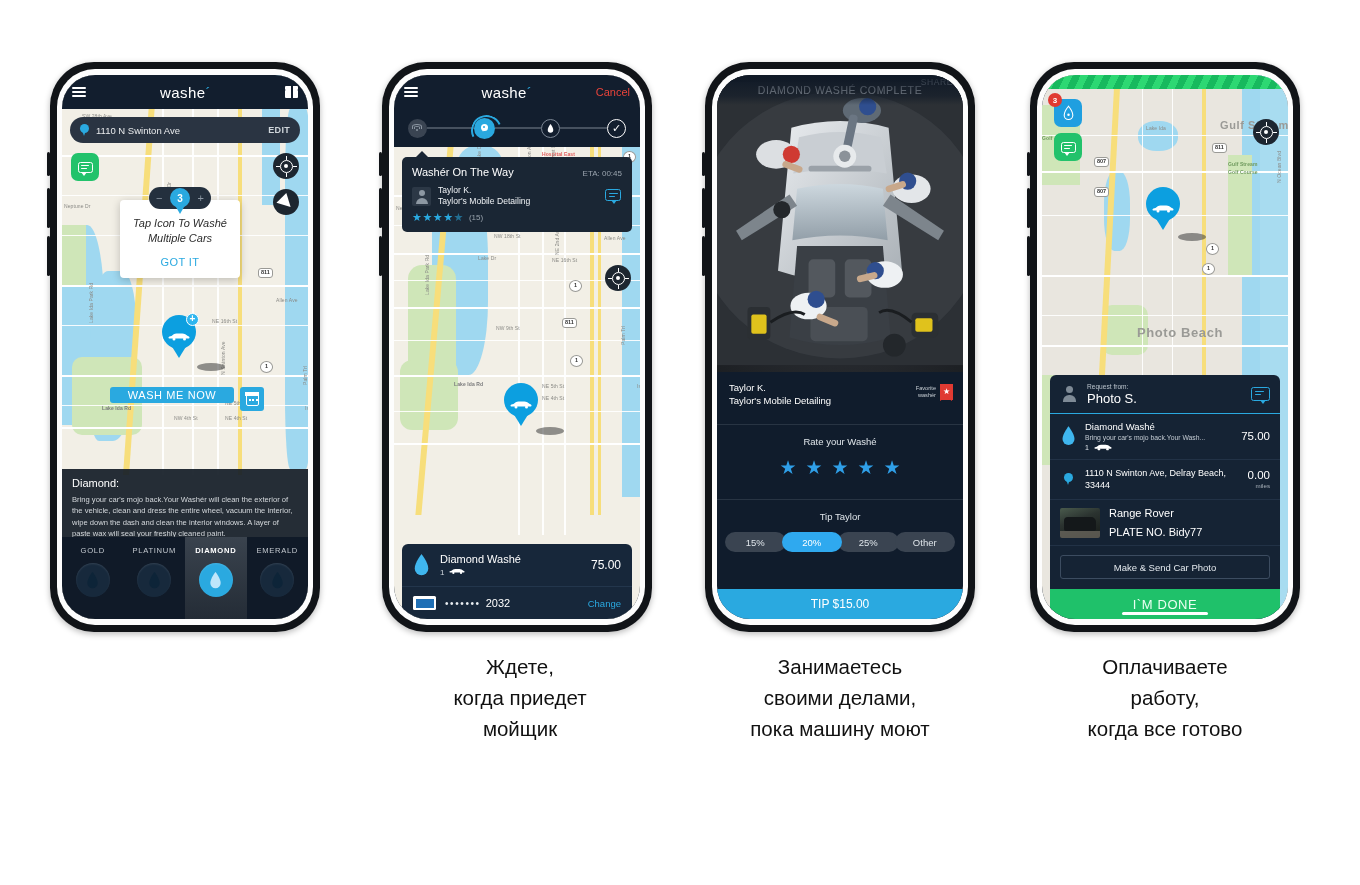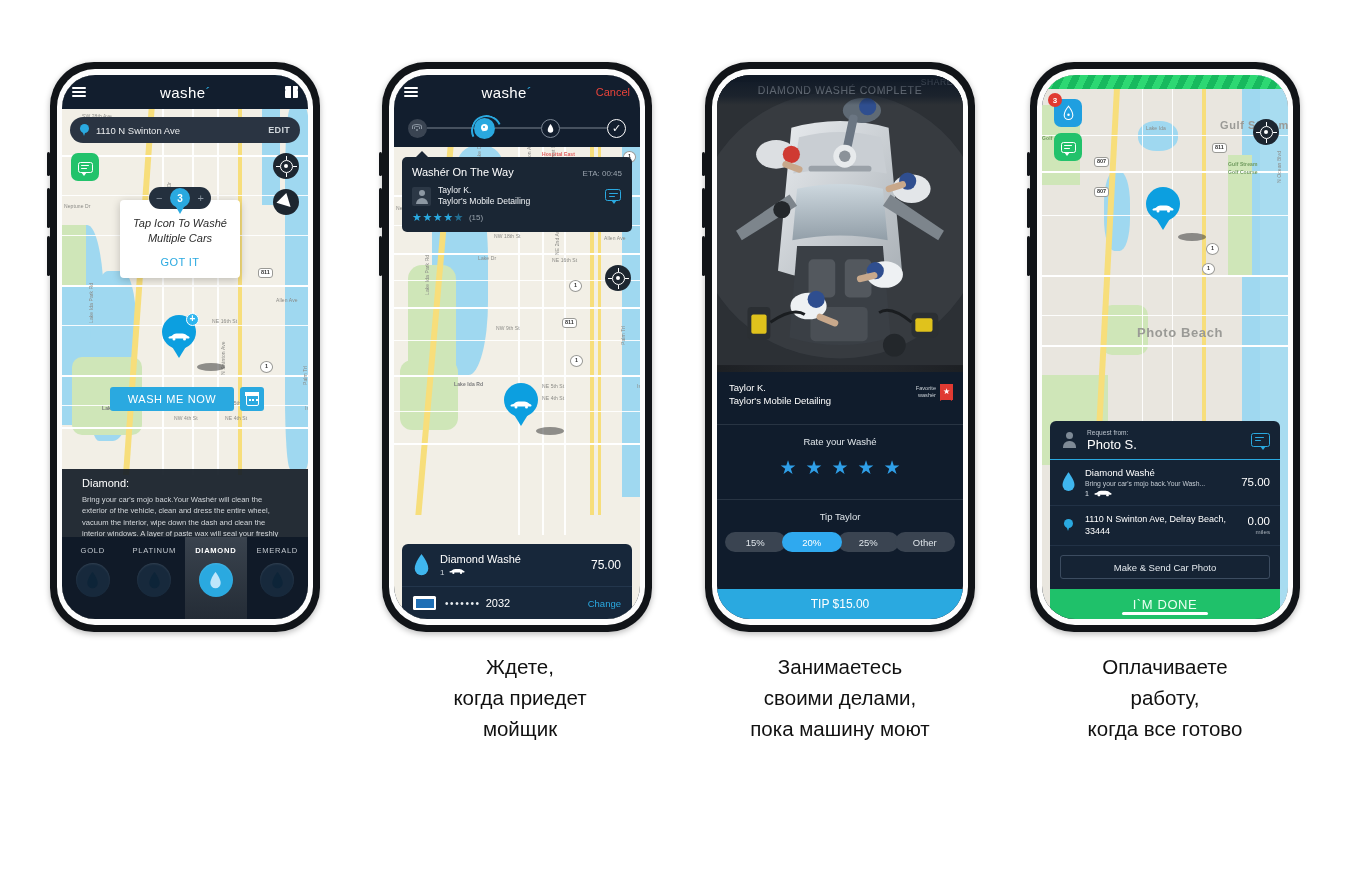--- a/index.html
+++ b/index.html
@@ -164,36 +164,36 @@
     position:absolute; right:-3px; top:-2px; width:13px;height:13px;border-radius:50%;
     background:#2fb6ef; border:1.5px solid #fff; color:#fff; font-size:10px; line-height:10px; text-align:center; font-weight:700;
   }
   .shadow-el {
     position:absolute; width:28px;height:8px;border-radius:50%;
     background:rgba(60,60,60,.55);
   }
 
   
   .washnow {
-    position:absolute; height:24px; background:#2aa9e0; border-radius:3px;
+    position:absolute; height:16px; background:#2aa9e0; border-radius:3px;
     color:#fff; font-size:11px; display:flex; align-items:center; justify-content:center;
     letter-spacing:.6px; z-index:11;
   }
   .cal-btn {
     position:absolute; width:24px;height:24px;background:#2aa9e0; border-radius:3px;
     display:flex;align-items:center;justify-content:center; z-index:11;
   }
   .cal-ic { width:13px;height:13px;border:1.5px solid #fff;border-radius:2px;position:relative;}
   .cal-ic::before{ content:''; position:absolute; left:-1.5px; top:-1.5px; right:-1.5px; height:3.5px; background:#fff;}
   .cal-ic i{ position:absolute; width:2px;height:2px; background:#fff; top:5.5px;}
 
   
   .desc-panel {
     position:absolute; left:0; right:0; bottom:82px; top:394px;
-    background:rgba(22,30,40,.93); padding:8px 20px; color:#fff; z-index:13;
+    background:rgba(22,30,40,.93); padding:8px 10px; color:#fff; z-index:13;
   }
   .desc-title { font-size:11px; margin-bottom:5px; }
   .desc-body { font-size:7.6px; line-height:1.5; color:#d4d8dc; }
   .tier-row {
     position:absolute; left:0; right:0; bottom:0; height:82px;
     background:#101a28; display:flex; z-index:13;
   }
   .tier { flex:1; text-align:center; padding-top:9px; position:relative; }
   .tier.active { background: linear-gradient(180deg, #3a434e 0%, #242c36 100%); }
   .tier .lbl { font-size:7.6px; color:#c4cad0; letter-spacing:.7px; }
@@ -979,20 +979,27 @@
               </div>
             <div class="mid">
               <div class="t1" style="font-size:9px;line-height:1.4;">1110 N Swinton Ave, Delray Beach, 33444</div>
             </div>
             <div class="amt">
               <span>0.00</span>
               <small>miles</small>
             </div>
           </div>
 
+          <div class="rr">
+            <div class="carthumb"></div>
+            <div class="mid">
+              <div class="veh-t1">Range Rover</div>
+              <div class="veh-t2">PLATE NO. Bidy77</div>
+            </div>
+          </div>
 
           <div class="photo-btn">Make &amp; Send Car Photo</div>
           <div class="done-btn">I`M DONE</div>
         </div>
 
         <div class="home-ind"></div>
       </div>
     </div>
   </div>
 

